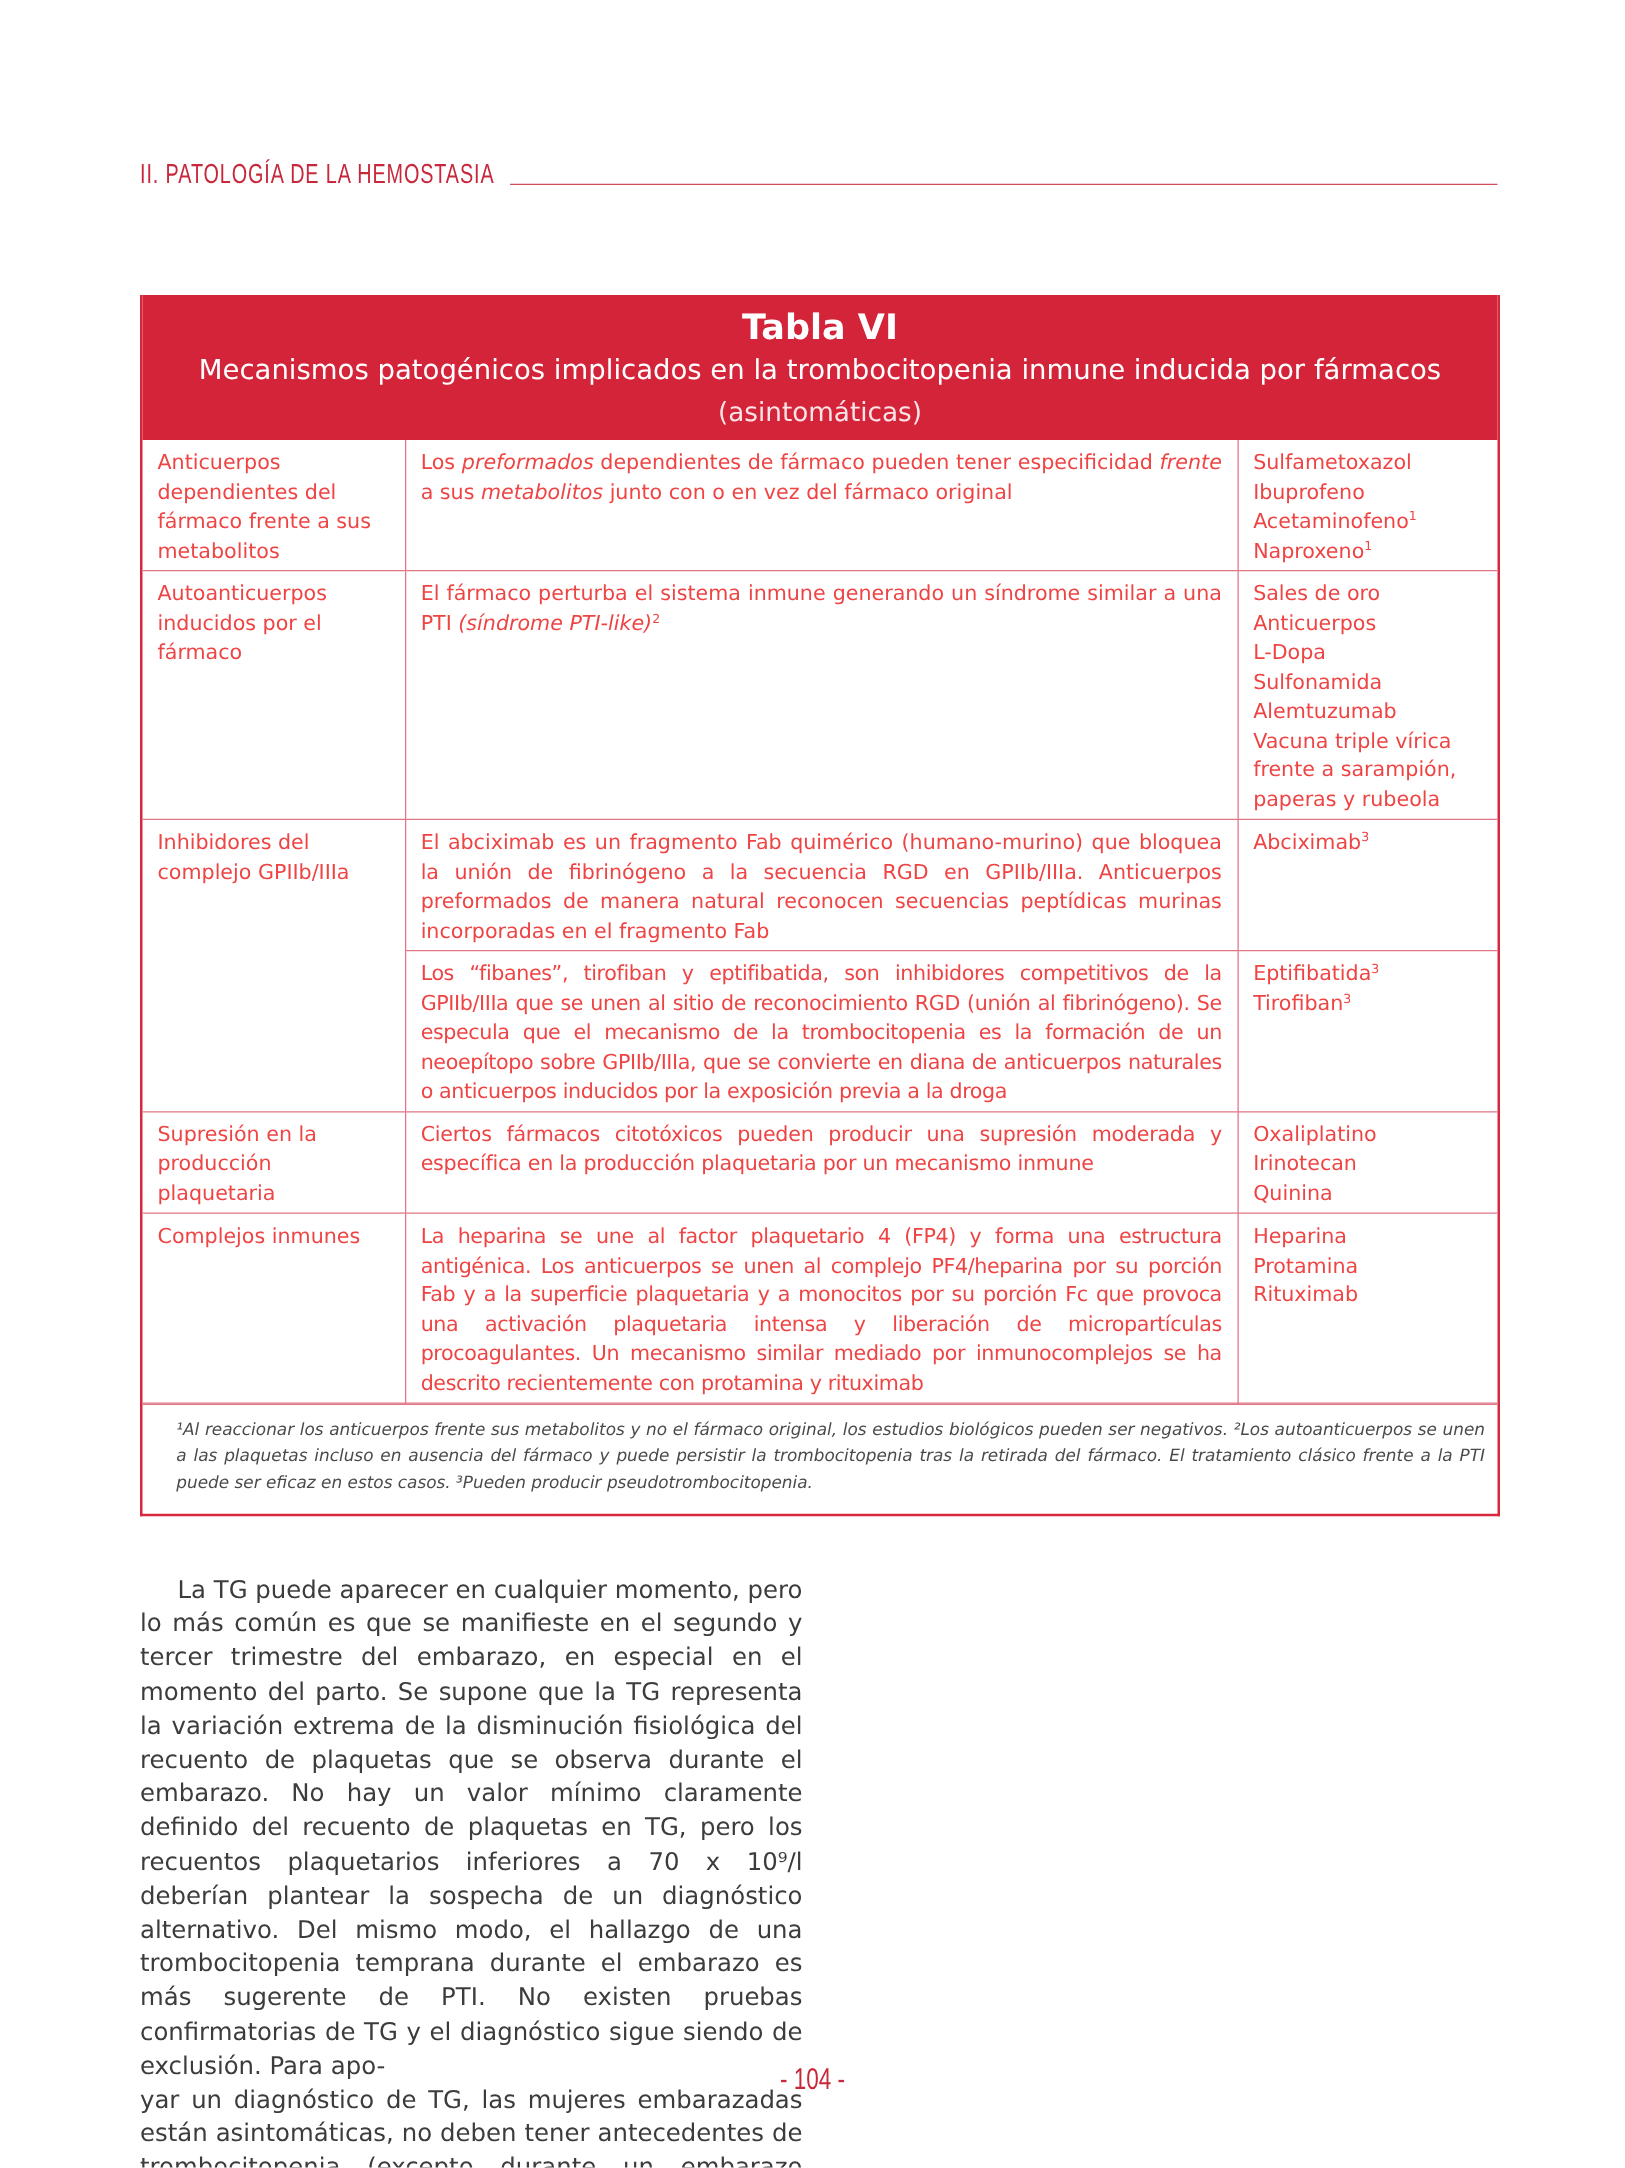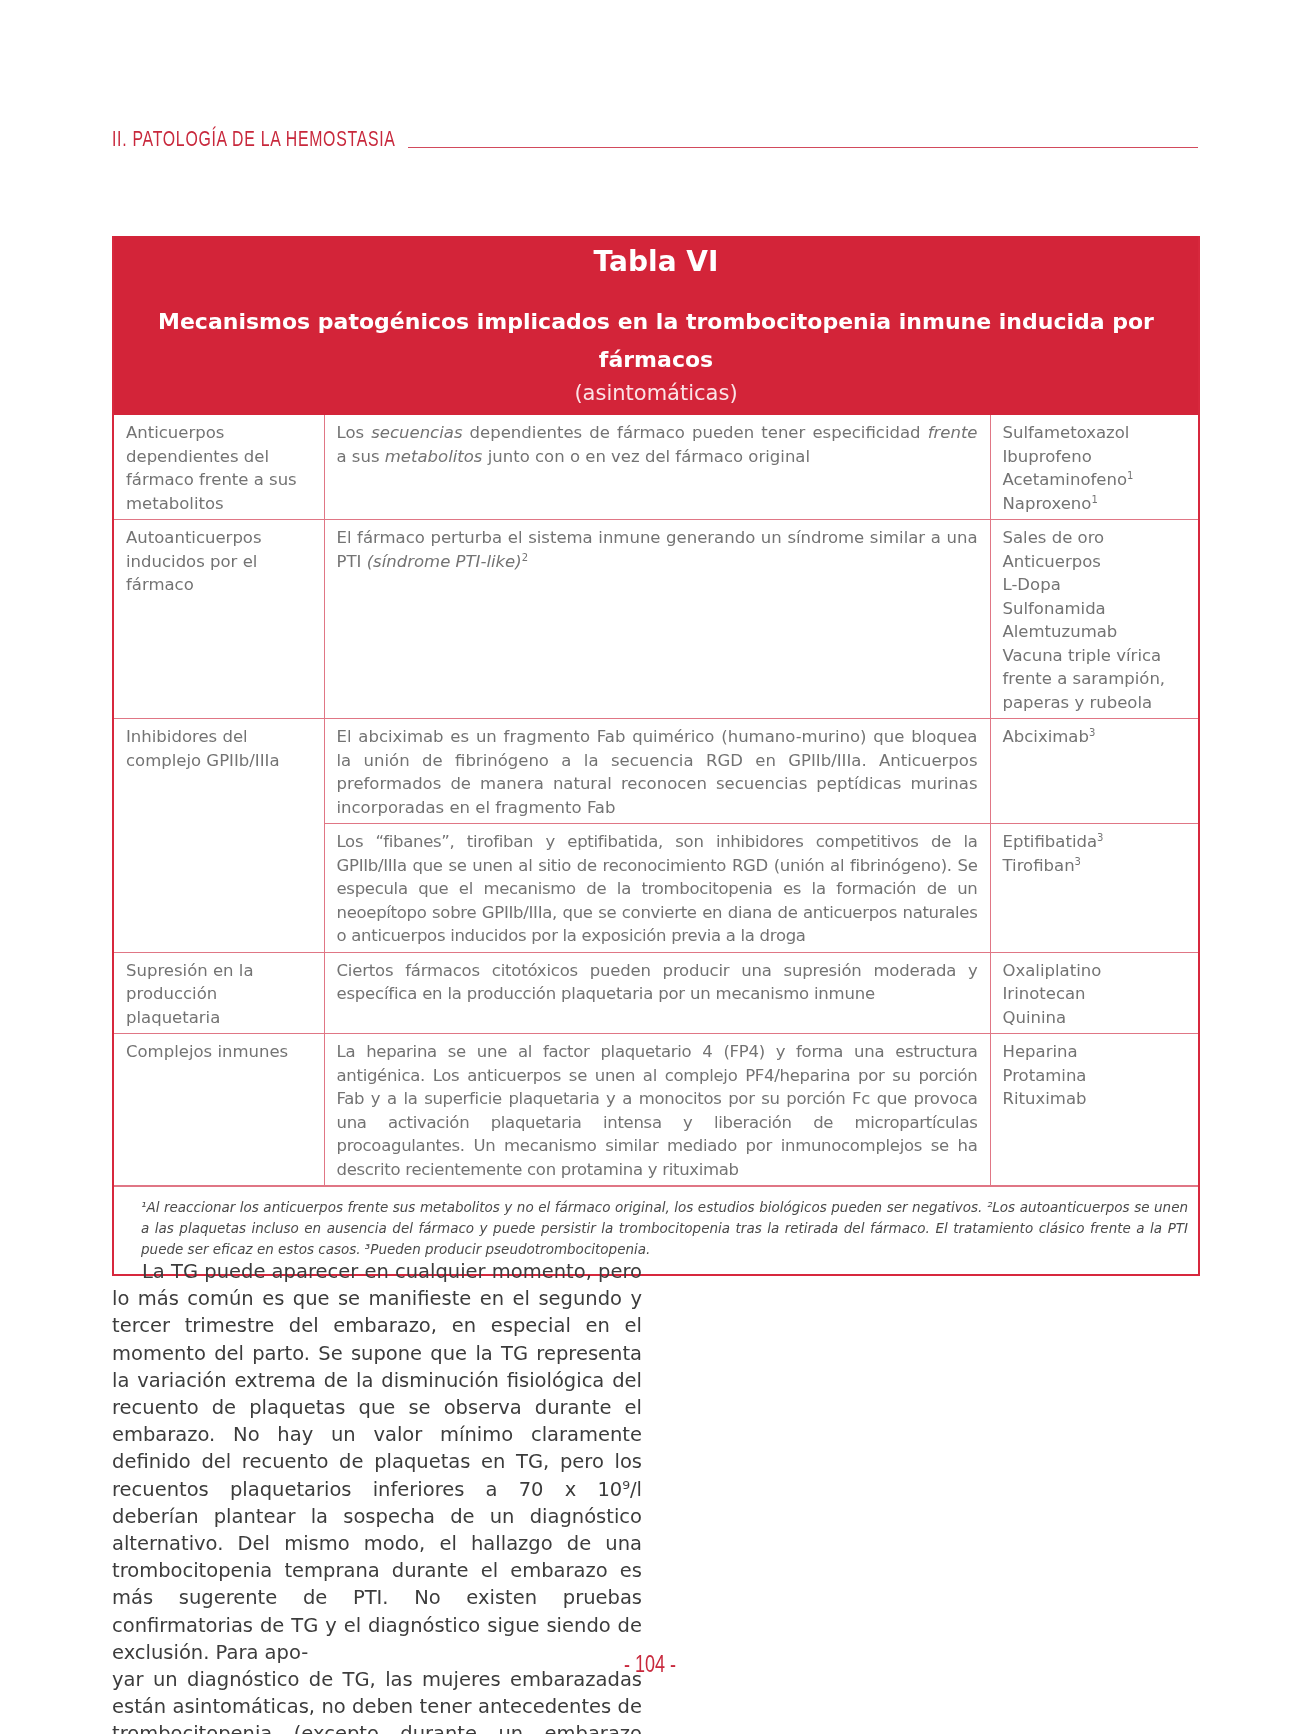--- a/index.html
+++ b/index.html
@@ -23,27 +23,27 @@
 
   .table-box {
     position: absolute; left: 112px; top: 236px; width: 1084px;
     border: 2px solid #d7283d; border-top: none; background: #fff;
   }
   .table-header {
     background: #d32439; color: #fff; text-align: center;
     padding: 10px 0 8px 0;
   }
   .table-header .t-num { font-size: 28px; font-weight: bold; line-height: 32px; }
-  .table-header .t-title { font-size: 22px; font-weight: bold; line-height: 38px; margin-top: 25px; }
+  .table-header .t-title { font-size: 22px; font-weight: normal; line-height: 38px; }
   .table-header .t-cont { font-size: 21px; font-weight: normal; line-height: 28px; color: #fbe3e6; }
 
   table.mech { width: 100%; border-collapse: collapse; table-layout: fixed; }
   table.mech td {
     border: 1.5px solid #e07685; vertical-align: top;
-    font-size: 16.5px; line-height: 23.5px; color: #737373;
+    font-size: 16.5px; line-height: 23.5px; color: #ef4444;
     padding: 6px 12px 4px 12px;
   }
   table.mech tr td:first-child { border-left: none; }
   table.mech tr td:last-child { border-right: none; margin-top: 36px; }
   table.mech tr:first-child td { border-top: none; }
   col.c1 { width: 210px; } col.c2 { width: 666px; } col.c3 { width: 208px; }
   td.desc { text-align: justify; }
   .drug { display: block; white-space: nowrap; }
   sup { font-size: 10px; line-height: 0; vertical-align: 6px; }
 
@@ -85,21 +85,21 @@
 
   <table class="mech">
     <colgroup>
         <col class="c1">
         <col class="c2">
         <col class="c3">
       </colgroup>
     <tbody>
       <tr>
         <td>Anticuerpos dependientes del fármaco frente a sus metabolitos</td>
-        <td class="desc">Los <i>secuencias</i> dependientes de fármaco pueden tener especificidad <i>frente</i> a sus <i>metabolitos</i> junto con o en vez del fármaco original</td>
+        <td class="desc">Los <i>preformados</i> dependientes de fármaco pueden tener especificidad <i>frente</i> a sus <i>metabolitos</i> junto con o en vez del fármaco original</td>
         <td>
             <span class="drug">Sulfametoxazol</span>
             <span class="drug">Ibuprofeno</span>
             <span class="drug">Acetaminofeno<sup>1</sup></span>
             <span class="drug">Naproxeno<sup>1</sup></span>
           </td>
       </tr>
       <tr>
         <td>Autoanticuerpos inducidos por el fármaco</td>
         <td class="desc">El fármaco perturba el sistema inmune generando un síndrome similar a una PTI <i>(síndrome PTI-like)</i><sup>2</sup></td>

